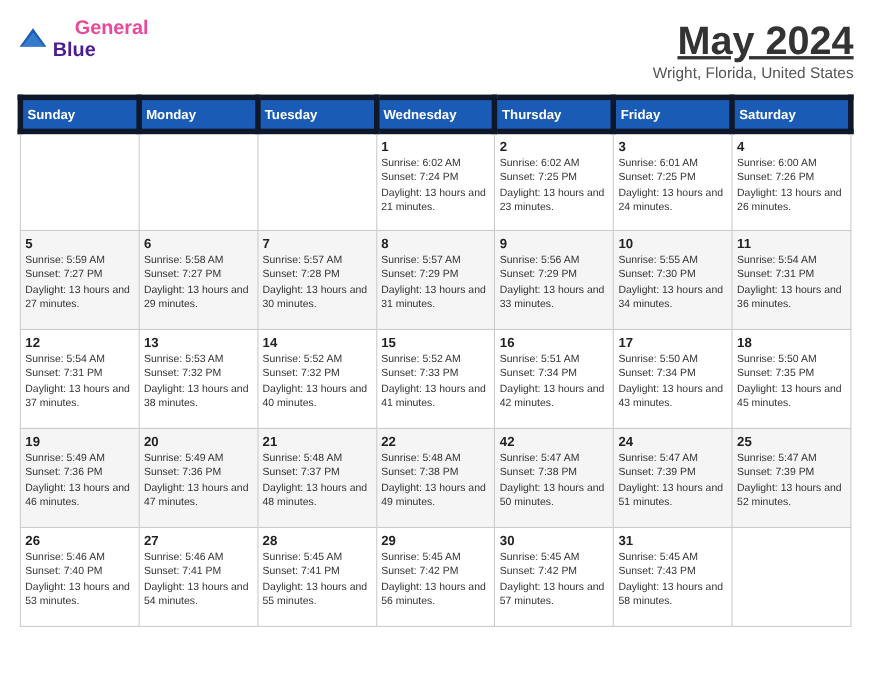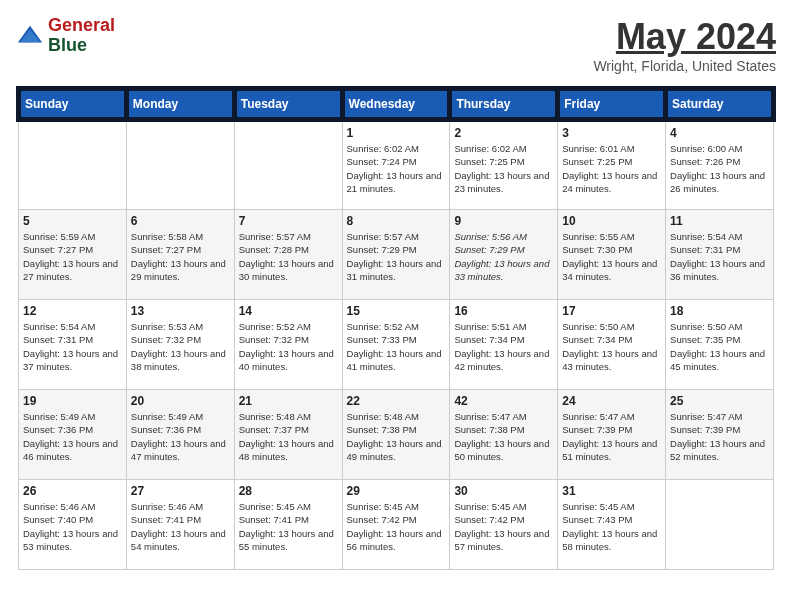--- a/index.html
+++ b/index.html
@@ -22,26 +22,27 @@
       gap: 4px;
     }
     .logo-text {
       display: flex;
       flex-direction: column;
       line-height: 1.1;
     }
     .logo-general {
       font-size: 18px;
       font-weight: bold;
-      color: #b91c1c;
+      color: #ec4899;
+      margin-left: 20px;
     }
     .logo-blue {
       font-size: 18px;
       font-weight: bold;
-      color: #14532d;
+      color: #4c1d95;
     }
     .logo-icon {
       width: 28px;
       height: 28px;
     }
     .title-section {
       text-align: right;
     }
     .month-title {
       font-size: 36px;
@@ -175,21 +176,21 @@
 Daylight: 13 hours and 30 minutes.</div>
         </td>
         <td>
           <div class="day-number">8</div>
           <div class="day-info" style="white-space: pre-line;">Sunrise: 5:57 AM
 Sunset: 7:29 PM
 Daylight: 13 hours and 31 minutes.</div>
         </td>
         <td>
           <div class="day-number">9</div>
-          <div class="day-info" style="white-space: pre-line; font-style: italic;">Sunrise: 5:56 AM
+          <div class="day-info" style="white-space: pre-line;">Sunrise: 5:56 AM
 Sunset: 7:29 PM
 Daylight: 13 hours and 33 minutes.</div>
         </td>
         <td>
           <div class="day-number">10</div>
           <div class="day-info" style="white-space: pre-line;">Sunrise: 5:55 AM
 Sunset: 7:30 PM
 Daylight: 13 hours and 34 minutes.</div>
         </td>
         <td>

